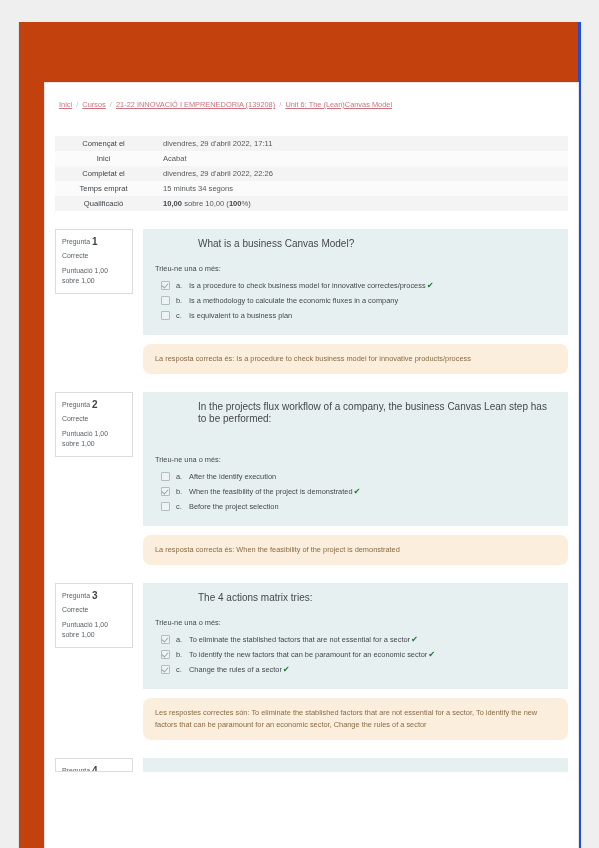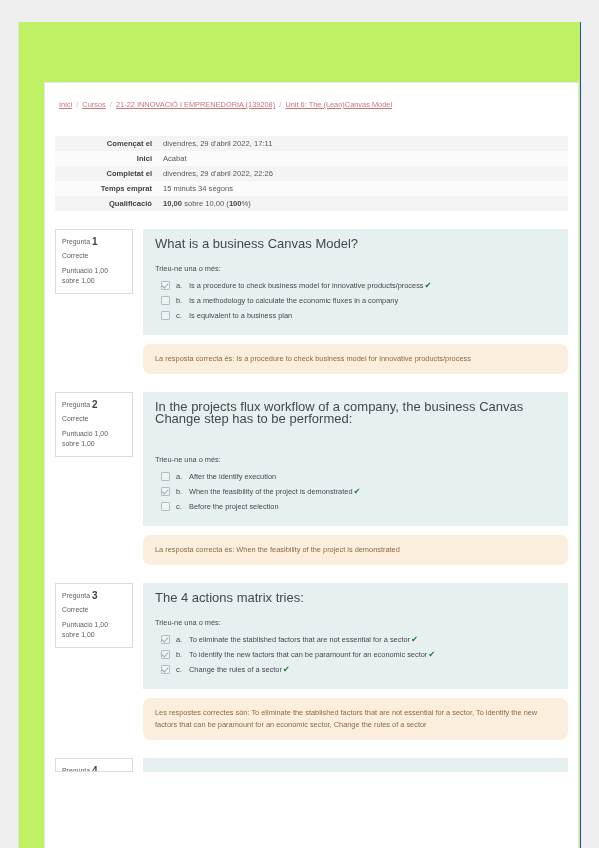--- a/index.html
+++ b/index.html
@@ -14,23 +14,23 @@
     font-size: 7.6px;
     color: #4d5256;
     overflow: hidden;
   }
   .page-frame {
     position: absolute;
     left: 18px;
     top: 22px;
     width: 563px;
     height: 826px;
-    background: #bef264;
+    background: #c2410c;
     border-left: 1px solid #e2e2e2;
-    border-right: 1px solid #1d4ed8;
+    border-right: 3px solid #1d4ed8;
     box-sizing: border-box;
   }
   .content-card {
     position: absolute;
     left: 25px;
     top: 60px;
     width: 535px;
     background: #ffffff;
     border: 1px solid #e6e6e6;
     border-bottom: none;
@@ -65,22 +65,21 @@
     border-collapse: collapse;
     font-size: 7.6px;
   }
   table.summary tr.odd td {
     background: #f4f4f4;
   }
   table.summary tr.even td {
     background: #fbfbfb;
   }
   table.summary th {
-    text-align: right;
-    font-weight: bold;
+    font-weight: normal;
     color: #3f4448;
     padding: 3px 6px 3px 0;
     width: 97px;
     white-space: nowrap;
     background: inherit;
   }
   table.summary tr.odd th { background: #f4f4f4; }
   table.summary tr.even th { background: #fbfbfb; }
   table.summary td {
     padding: 3px 4px 3px 5px;
@@ -124,24 +123,25 @@
     flex: 1 1 auto;
     margin-left: 10px;
     min-width: 0;
   }
   .q-body {
     background: #e7f0f1;
     padding: 9px 12px 12px 12px;
     box-sizing: border-box;
   }
   .q-text {
-    font-size: 13px;
+    font-size: 10px;
     color: #43484c;
     line-height: 12px;
     margin-bottom: 14px;
+    margin-left: 43px;
   }
   .q-text.tall {
     margin-bottom: 30px;
   }
   .q-prompt {
     font-size: 7.4px;
     color: #43484c;
     margin-bottom: 5px;
   }
   .answers {
@@ -267,21 +267,21 @@
         </div>
       </div>
       <div class="q-body-col">
         <div class="q-body">
           <div class="q-text">What is a business Canvas Model?</div>
           <div class="q-prompt">Trieu-ne una o més:</div>
           <ul class="answers">
             <li class="answer">
               <span class="cbox checked"></span>
               <span class="ans-letter">a.</span>
-              <span class="ans-text"><span>Is a procedure to check business model for innovative products/process</span><span class="tick">✔</span></span>
+              <span class="ans-text"><span>Is a procedure to check business model for innovative correctes/process</span><span class="tick">✔</span></span>
             </li>
             <li class="answer">
               <span class="cbox"></span>
               <span class="ans-letter">b.</span>
               <span class="ans-text">Is a methodology to calculate the economic fluxes in a company</span>
             </li>
             <li class="answer">
               <span class="cbox"></span>
               <span class="ans-letter">c.</span>
               <span class="ans-text">Is equivalent to a business plan</span>
@@ -296,21 +296,21 @@
       <div class="q-info">
         <div class="q-num"><span>Pregunta</span> <span class="big">2</span></div>
         <div class="q-state">Correcte</div>
         <div class="q-marks">
           <div>Puntuació 1,00</div>
           <div>sobre 1,00</div>
         </div>
       </div>
       <div class="q-body-col">
         <div class="q-body">
-          <div class="q-text tall">In the projects flux workflow of a company, the business Canvas Change step has to be performed:</div>
+          <div class="q-text tall">In the projects flux workflow of a company, the business Canvas Lean step has to be performed:</div>
           <div class="q-prompt">Trieu-ne una o més:</div>
           <ul class="answers">
             <li class="answer">
               <span class="cbox"></span>
               <span class="ans-letter">a.</span>
               <span class="ans-text">After the identify execution</span>
             </li>
             <li class="answer">
               <span class="cbox checked"></span>
               <span class="ans-letter">b.</span>

